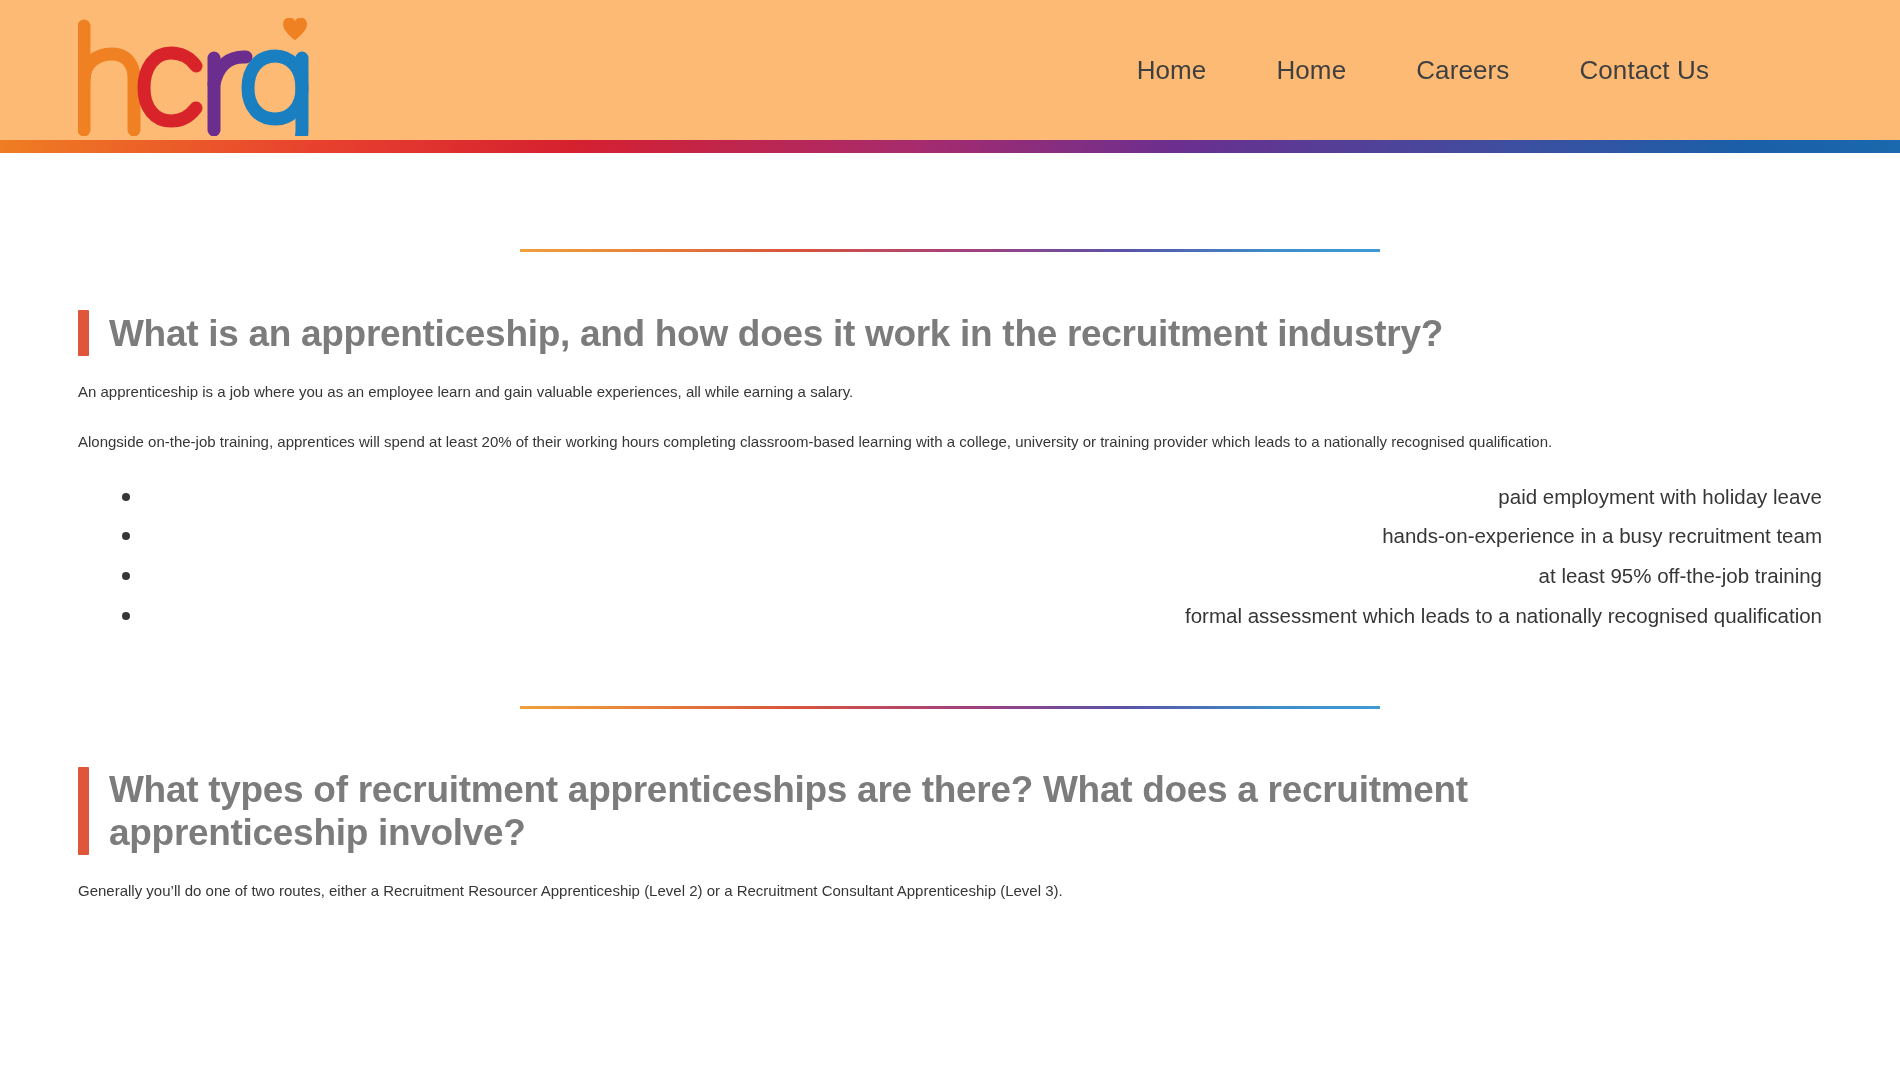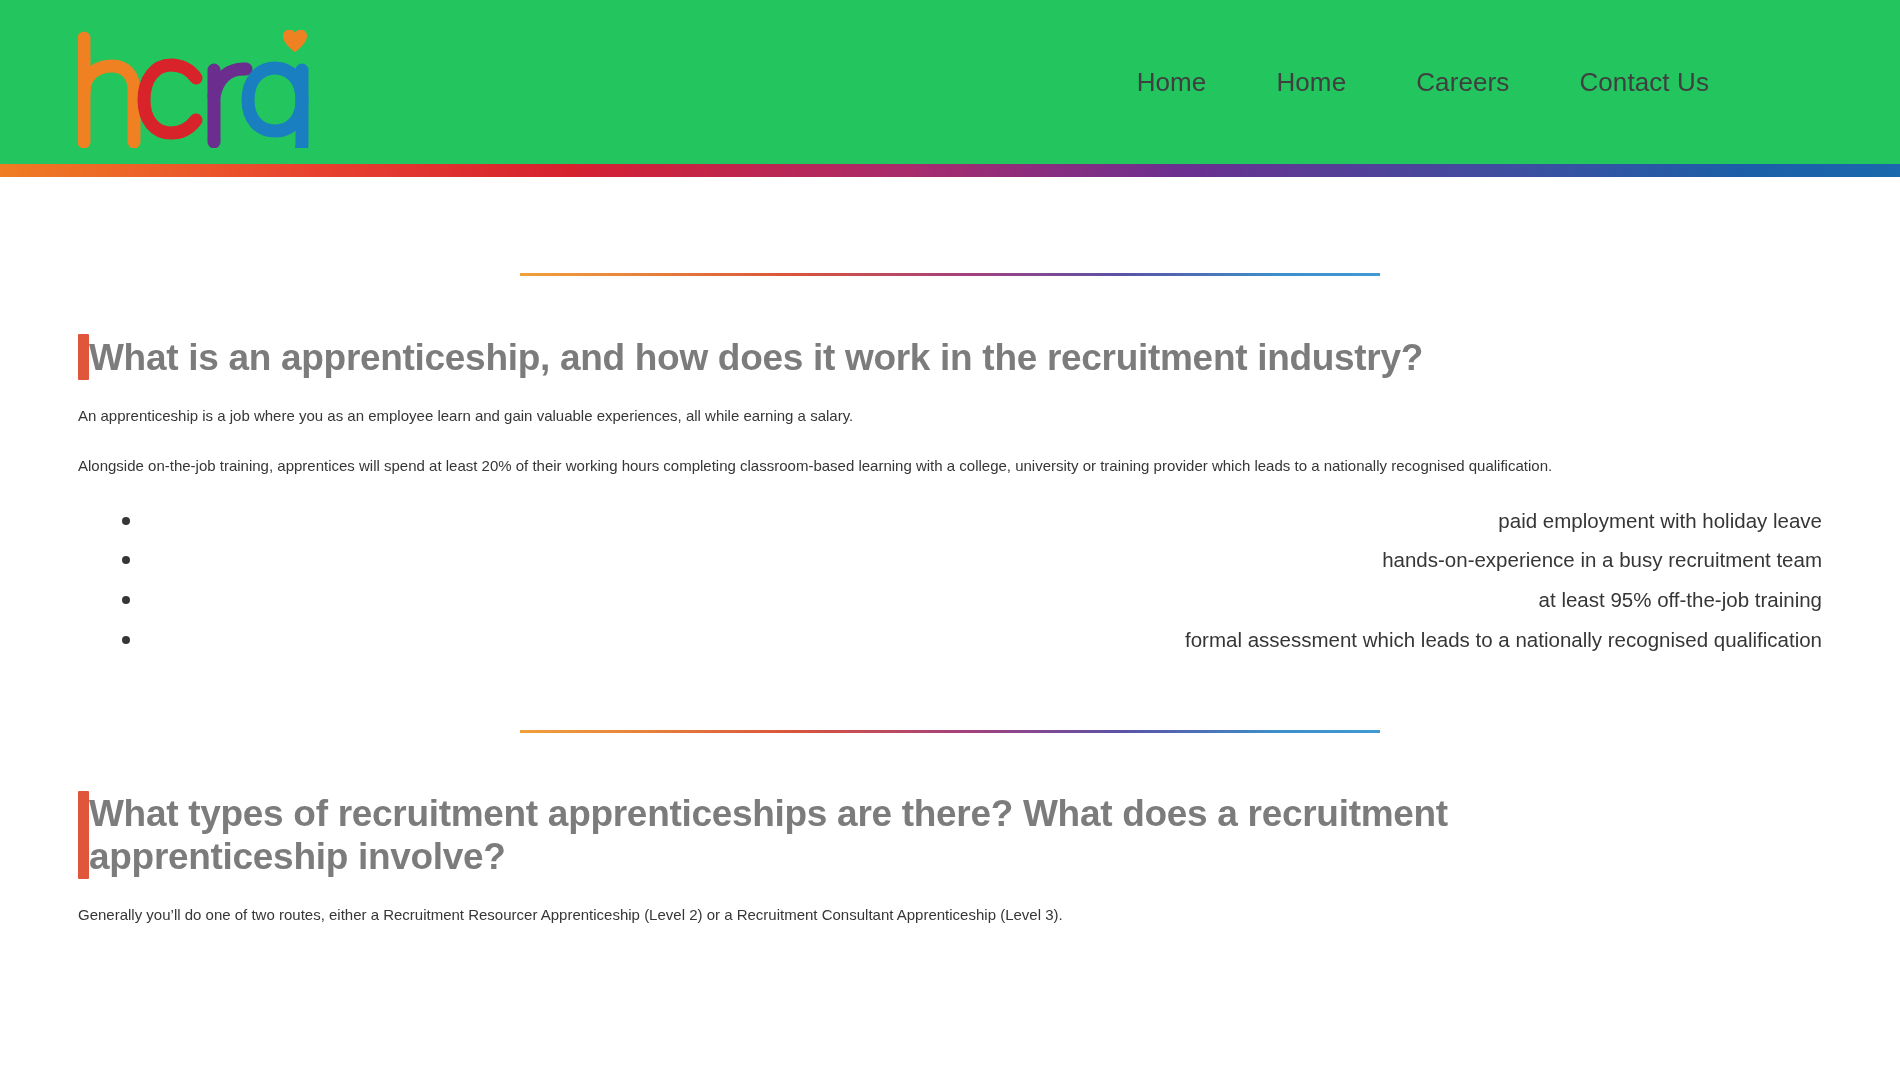--- a/index.html
+++ b/index.html
@@ -14,26 +14,26 @@
   .page {
     position: relative;
     width: 1900px;
     min-height: 1080px;
     overflow: hidden;
     background: #ffffff;
   }
 
   
   .site-header {
-    height: 164px;
+    height: 140px;
     display: flex;
     align-items: center;
     justify-content: space-between;
     padding: 0 56px 0 78px;
-    background: #22c55e;
+    background: #fdba74;
   }
 
   .logo-wrap {
     display: flex;
     align-items: flex-start;
     height: 120px;
     padding-top: 8px;
   }
   .logo-svg { display: block; }
 
@@ -89,20 +89,21 @@
       #3f9ad6 100%);
   }
   .divider.top { margin-top: 96px; }
   .divider.mid { margin-top: 66px; }
 
   .section { margin-top: 58px; }
 
   .section-heading {
     display: flex;
     align-items: flex-end;
+    gap: 20px;
     margin: 0 0 24px 0;
   }
   .heading-bar {
     flex: 0 0 auto;
     width: 11px;
     align-self: stretch;
     background: #e0563a;
     border-radius: 1px;
     min-height: 46px;
   }

